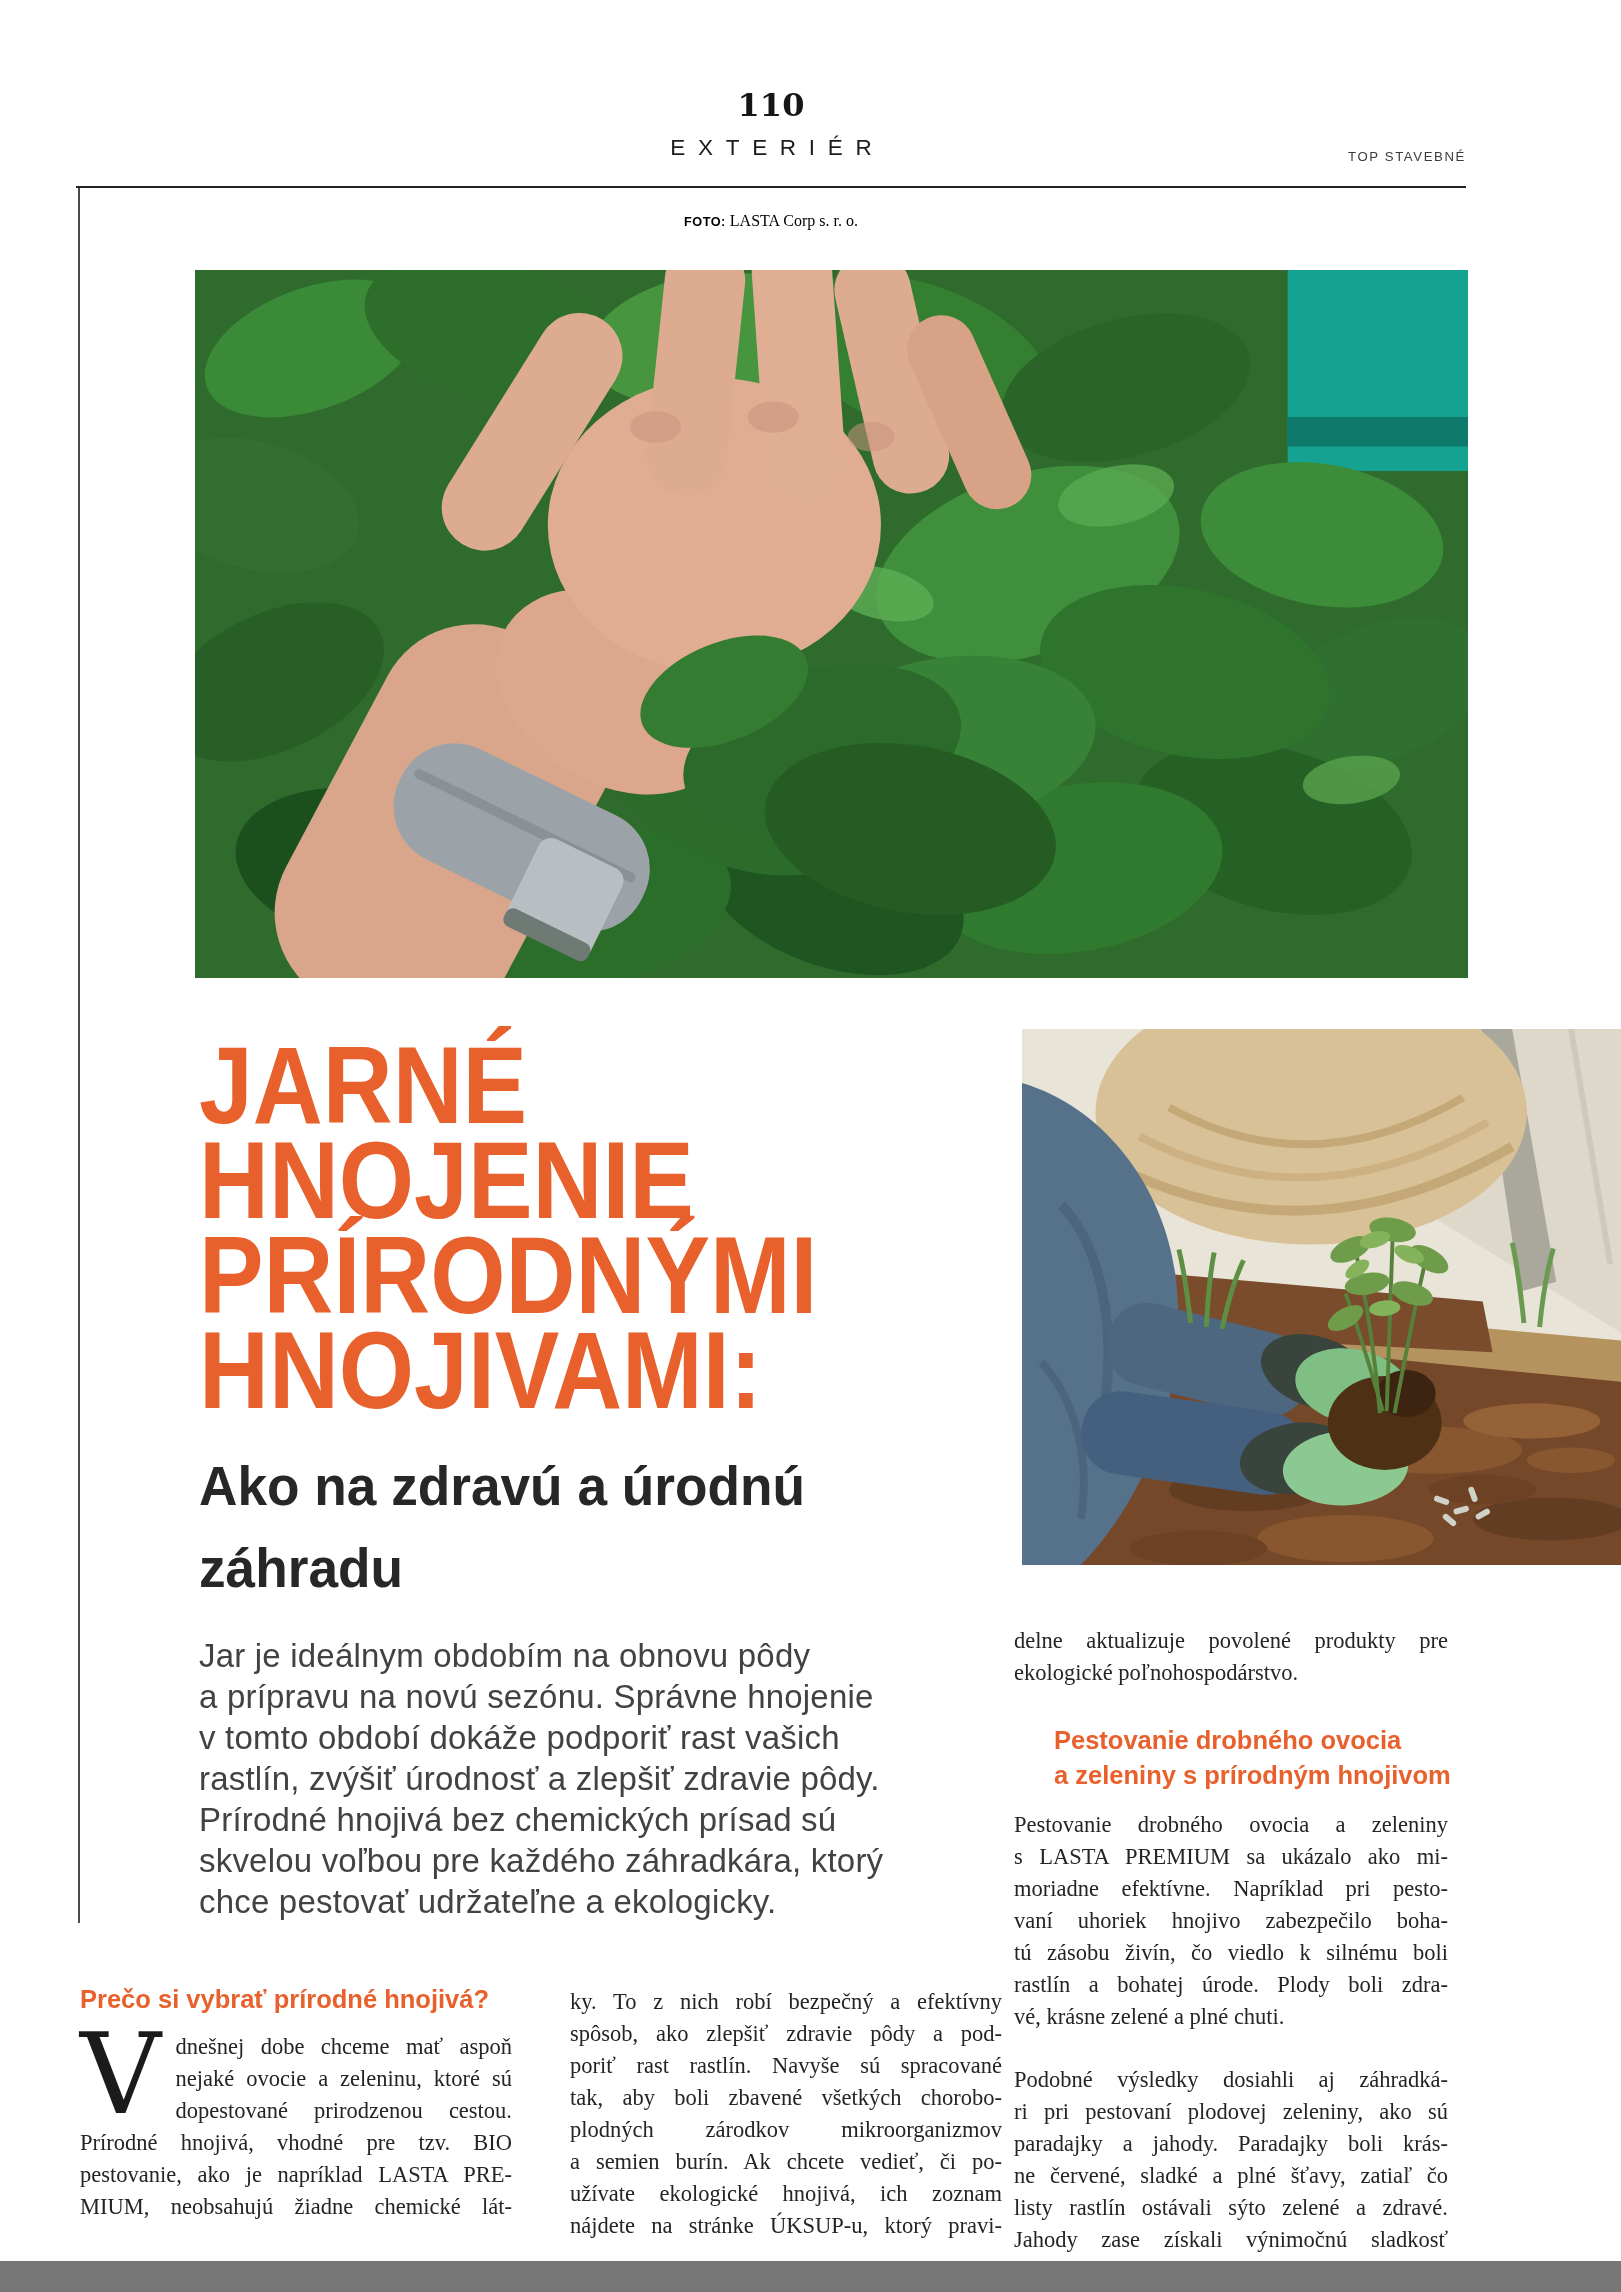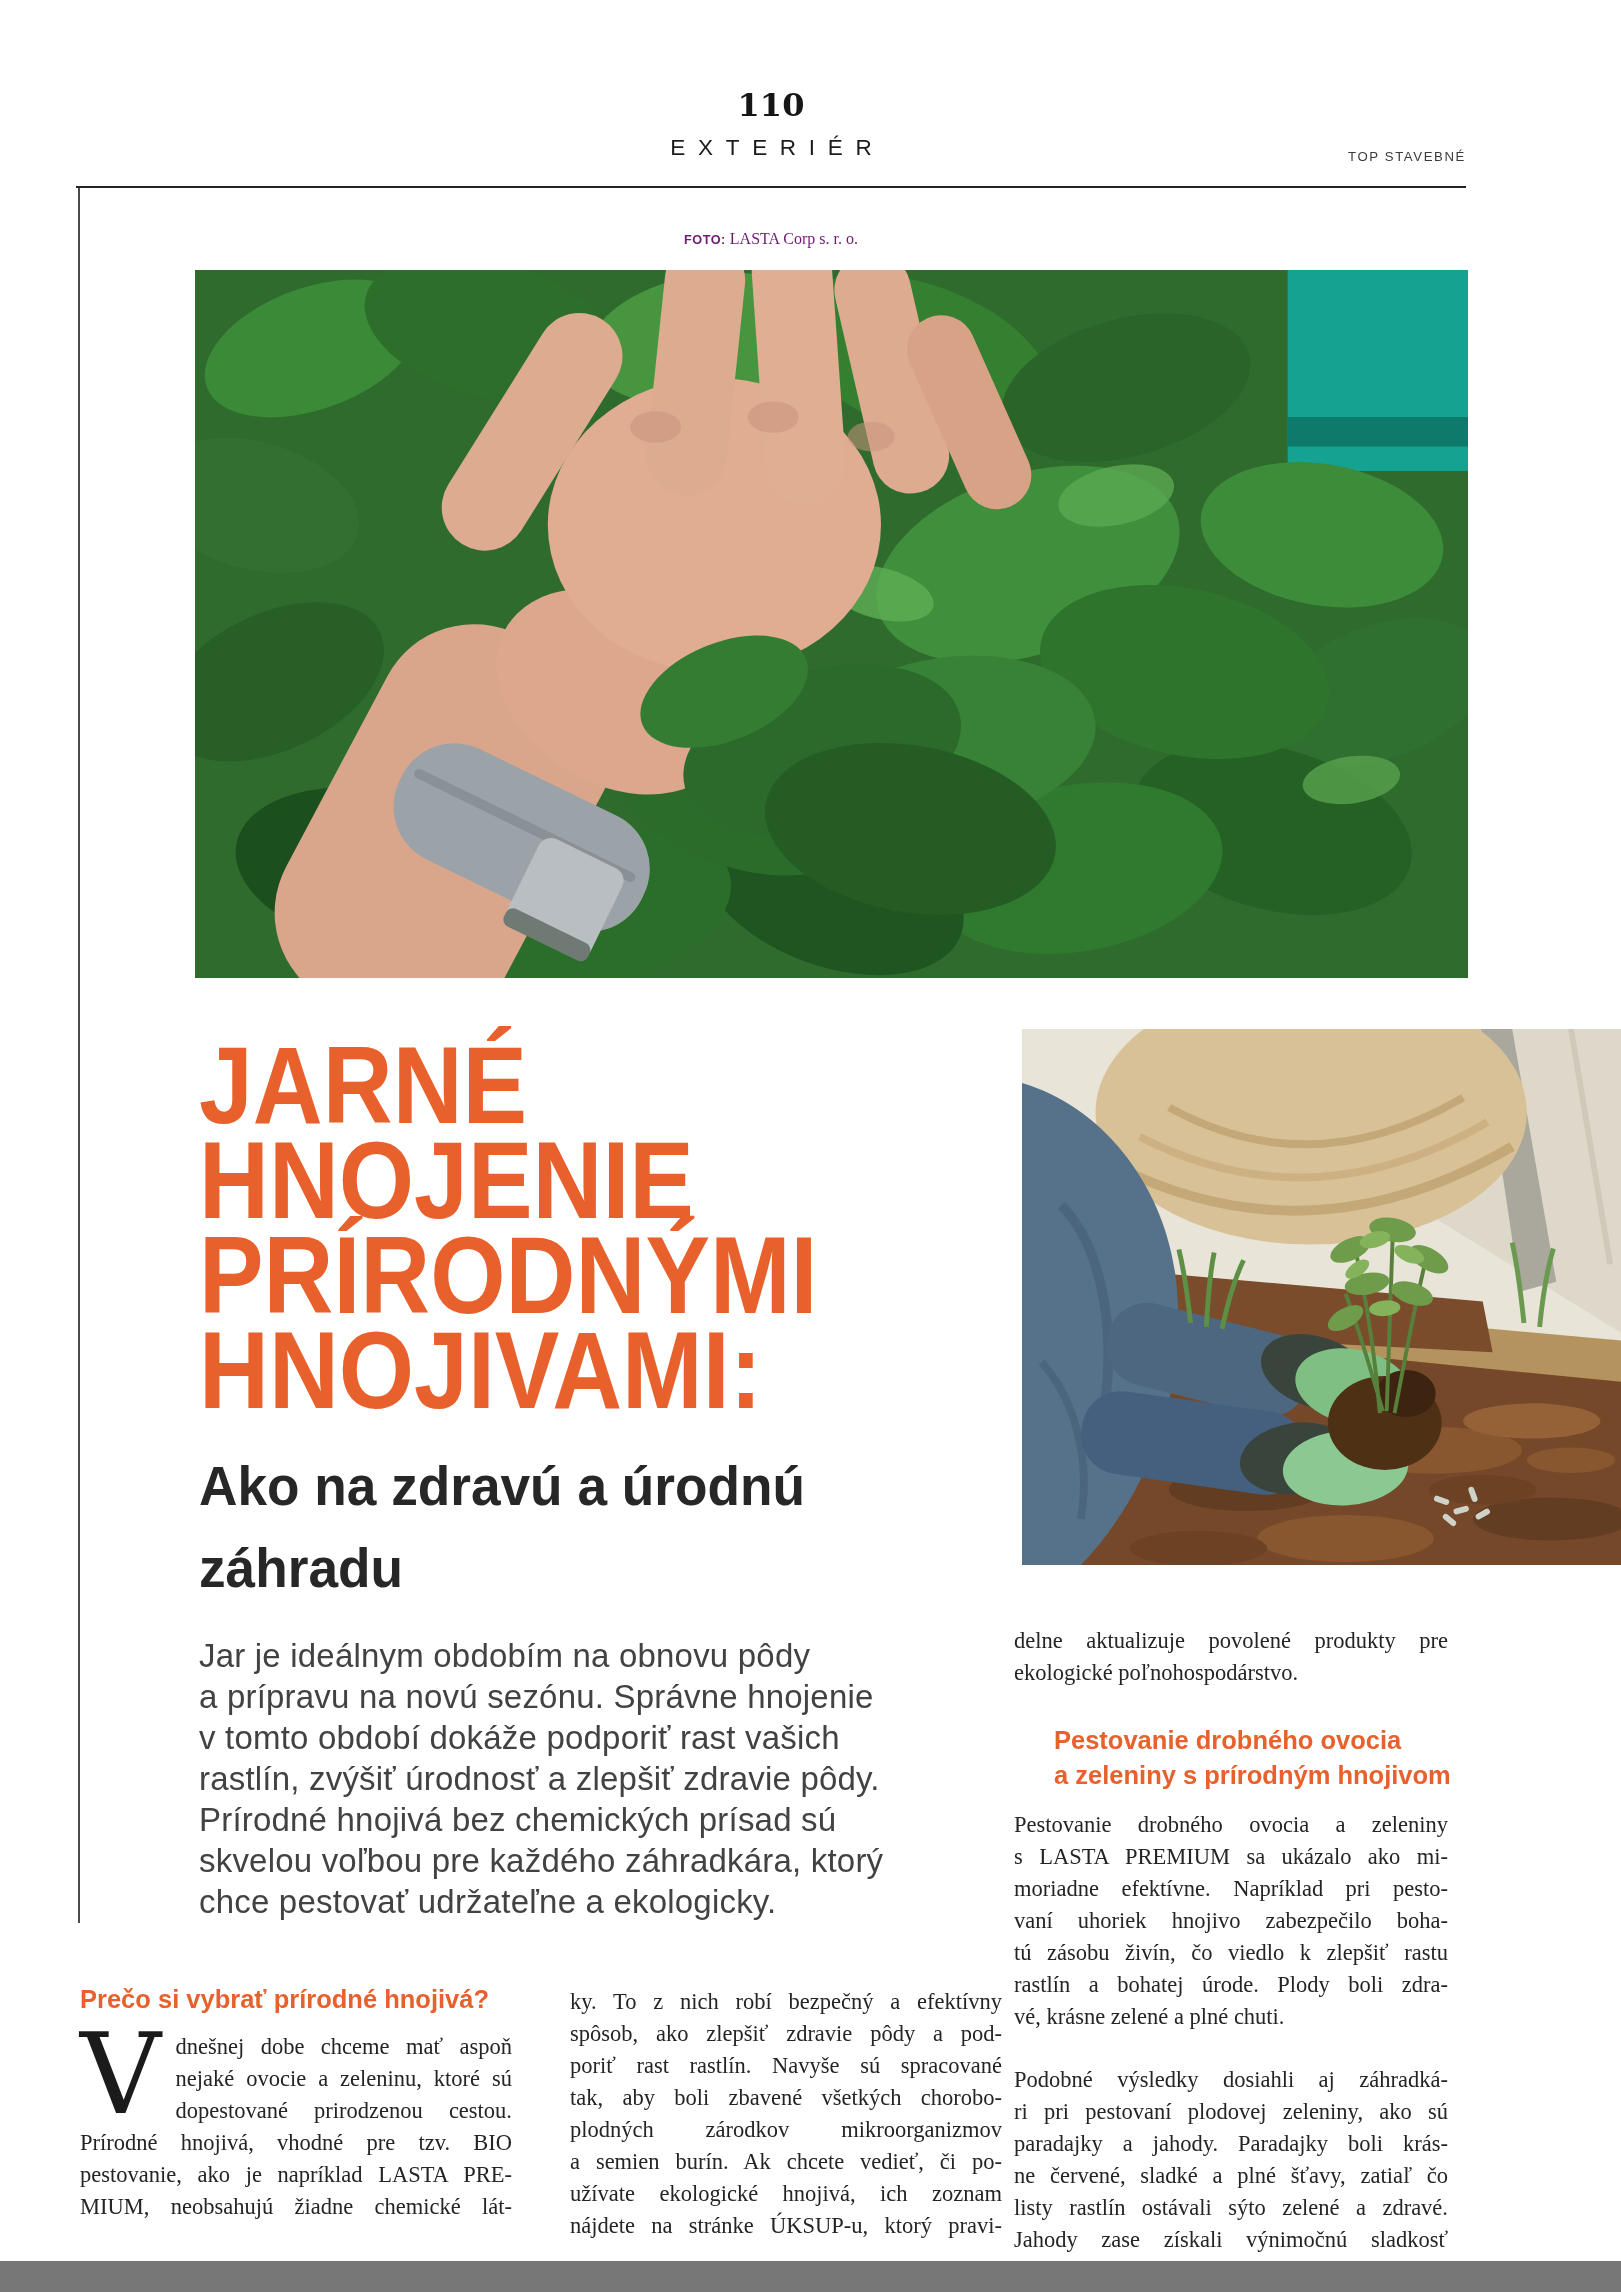--- a/index.html
+++ b/index.html
@@ -10,21 +10,21 @@
   
   .pageno{left:76px;top:86px;width:1390px;text-align:center;
           font-family:"DejaVu Serif", serif;font-weight:700;font-size:32px;color:#161616;}
   .section{left:76px;top:135px;width:1390px;text-align:center;
            font-family:"Liberation Sans", sans-serif;font-size:22.5px;letter-spacing:12.7px;
            color:#1c1c1c;text-indent:12.7px;}
   .magazine{left:76px;top:149px;width:1390px;text-align:right;
             font-family:"Liberation Sans", sans-serif;font-size:13.2px;letter-spacing:1.6px;color:#3b3b3b;}
   .hrule{left:76px;top:186px;width:1390px;height:2px;background:#232323;}
   .vrule{left:78px;top:188px;width:2px;height:1735px;background:#4a4a4a;}
-  .credit{left:76px;top:230px;width:1390px;text-align:center;color:#701a75;}
+  .credit{left:76px;top:212px;width:1390px;text-align:center;color:#000000;}
   .credit .lbl{font-family:"Liberation Sans", sans-serif;font-weight:700;font-size:12.7px;letter-spacing:0.5px;}
   .credit .val{font-family:"Liberation Serif", serif;font-size:16px;}
 
   
   .mainphoto{left:195px;top:270px;width:1273px;height:708px;}
   .secphoto{left:1022px;top:1029px;width:599px;height:536px;}
   .mainphoto svg,.secphoto svg{display:block;width:100%;height:100%;}
 
   
   .headline{left:199px;top:1037px;width:882px;
@@ -264,21 +264,21 @@
     </div>
   <div class="abs colhead rhead plain">
       <div class="tline">Pestovanie drobného ovocia</div>
       <div class="tline">a zeleniny s prírodným hnojivom</div>
     </div>
   <div class="abs col rcol rpara1 just">
       <div class="tline">Pestovanie drobného ovocia a zeleniny</div>
       <div class="tline">s LASTA PREMIUM  sa ukázalo ako mi-</div>
       <div class="tline">moriadne efektívne. Napríklad pri pesto-</div>
       <div class="tline">vaní uhoriek hnojivo zabezpečilo boha-</div>
-      <div class="tline">tú zásobu živín, čo viedlo k zlepšiť rastu</div>
+      <div class="tline">tú zásobu živín, čo viedlo k silnému boli</div>
       <div class="tline">rastlín a bohatej úrode. Plody boli zdra-</div>
       <div class="tline lastleft">vé, krásne zelené a plné chuti.</div>
     </div>
   <div class="abs col rcol rpara2 just">
       <div class="tline">Podobné výsledky dosiahli aj záhradká-</div>
       <div class="tline">ri pri pestovaní plodovej zeleniny, ako sú</div>
       <div class="tline">paradajky a jahody. Paradajky boli krás-</div>
       <div class="tline">ne červené, sladké a plné šťavy, zatiaľ čo</div>
       <div class="tline">listy rastlín ostávali sýto zelené a zdravé.</div>
       <div class="tline">Jahody zase získali výnimočnú sladkosť</div>

